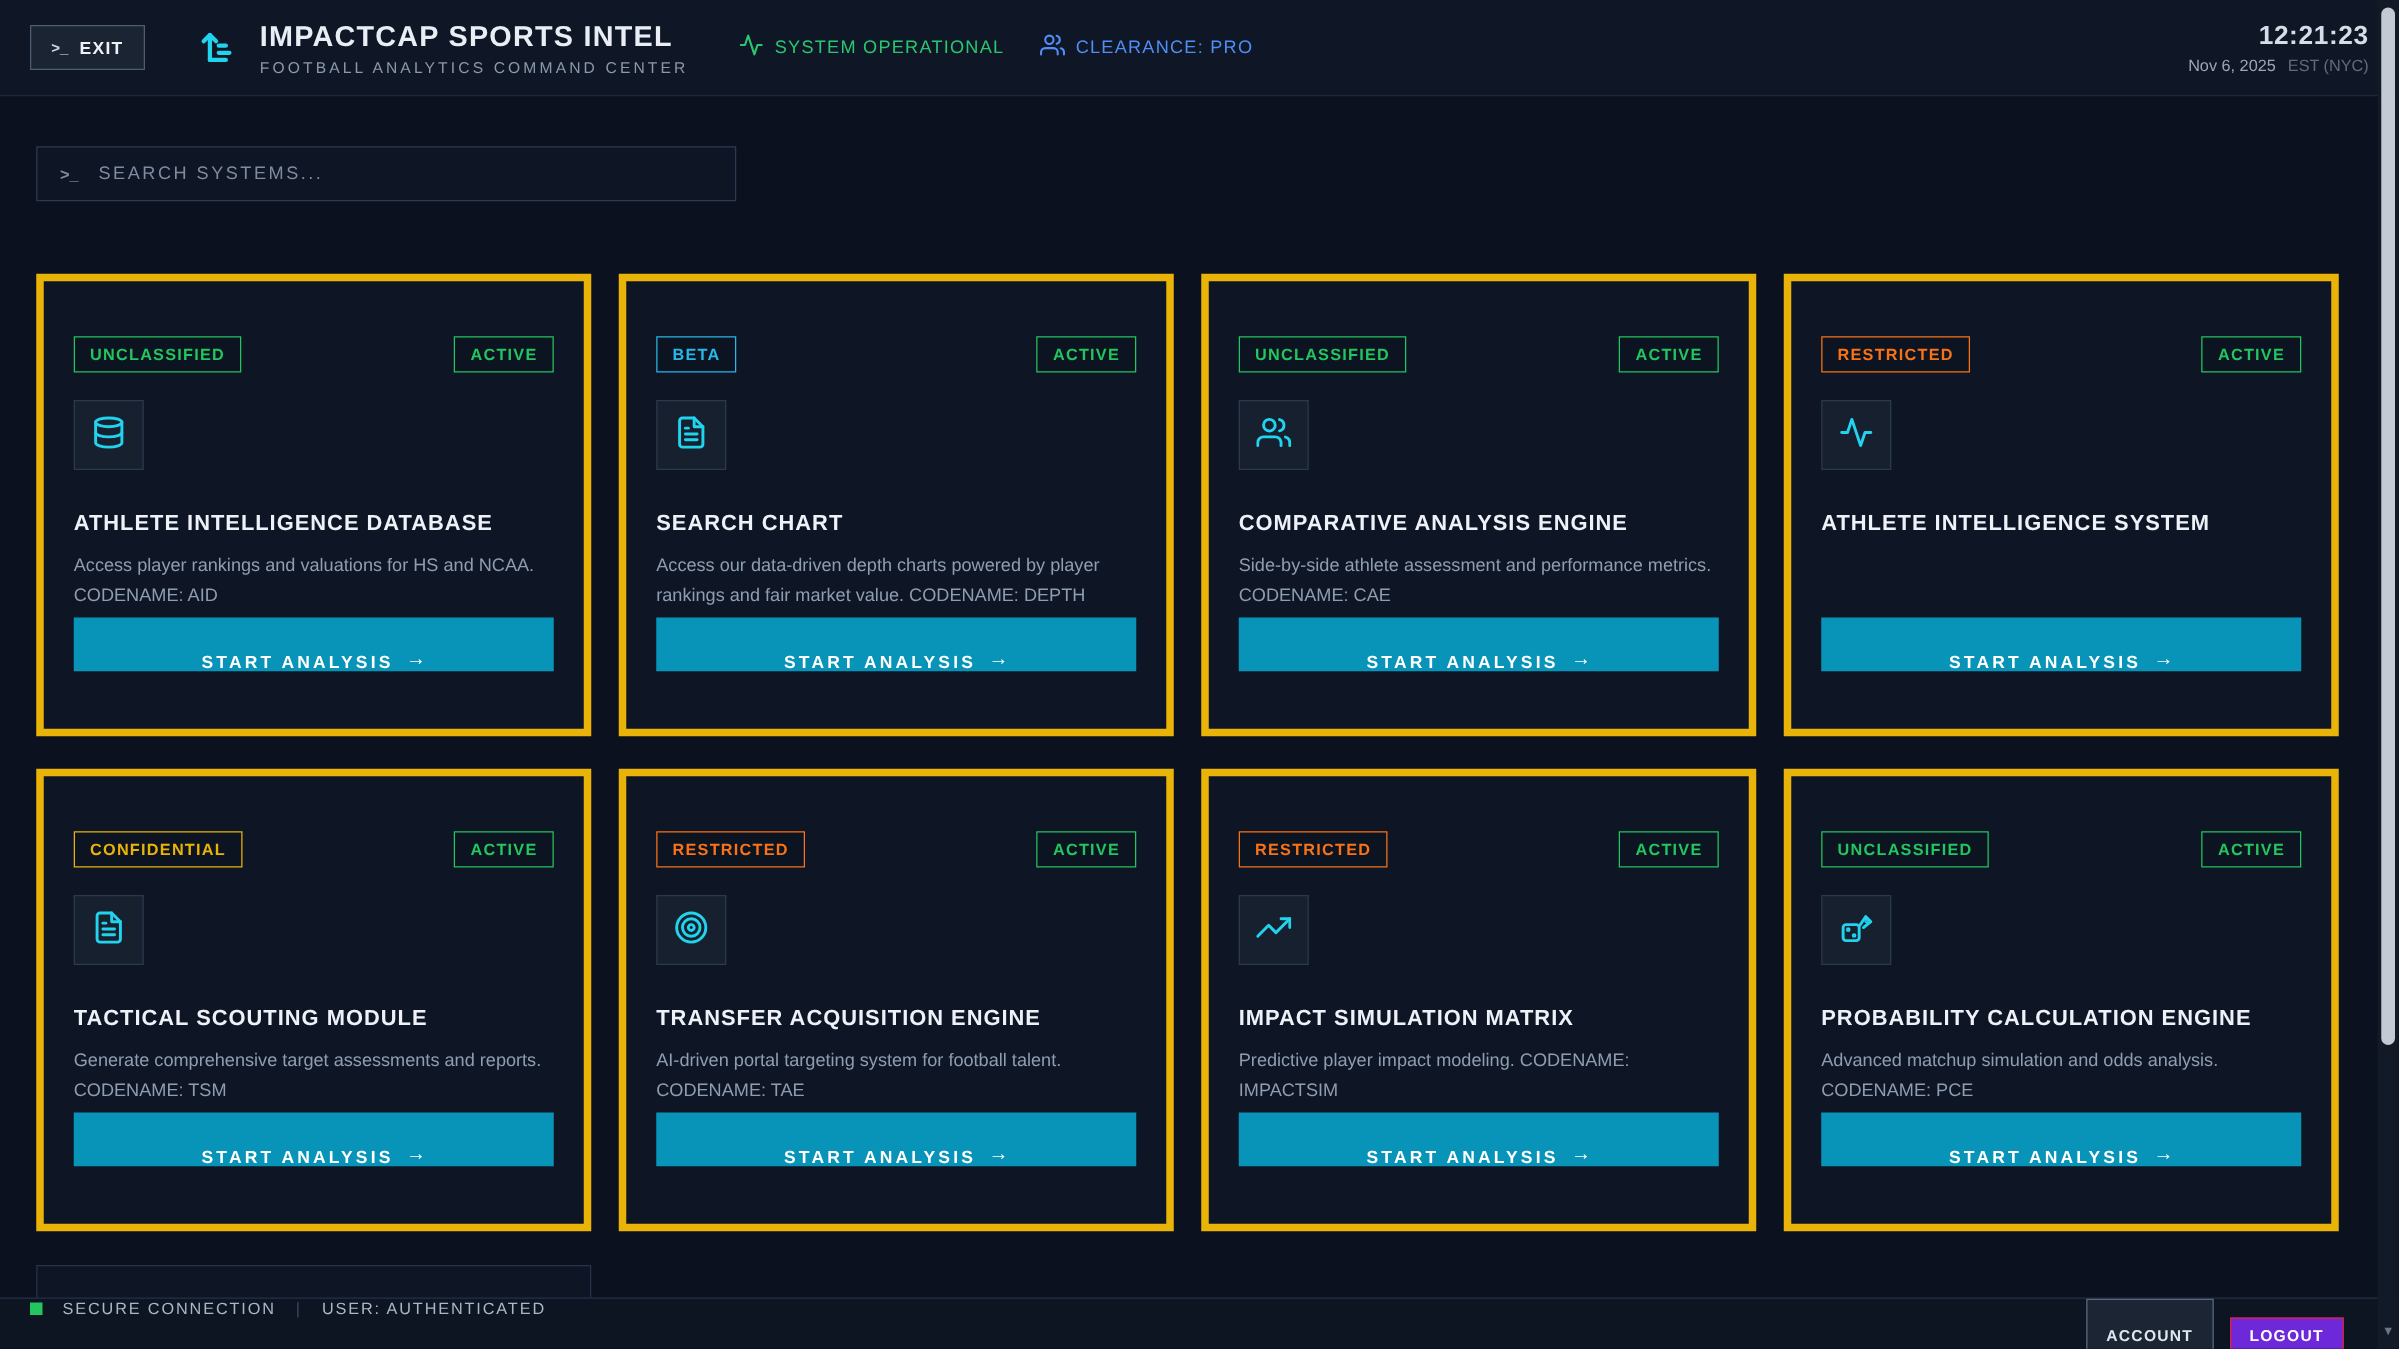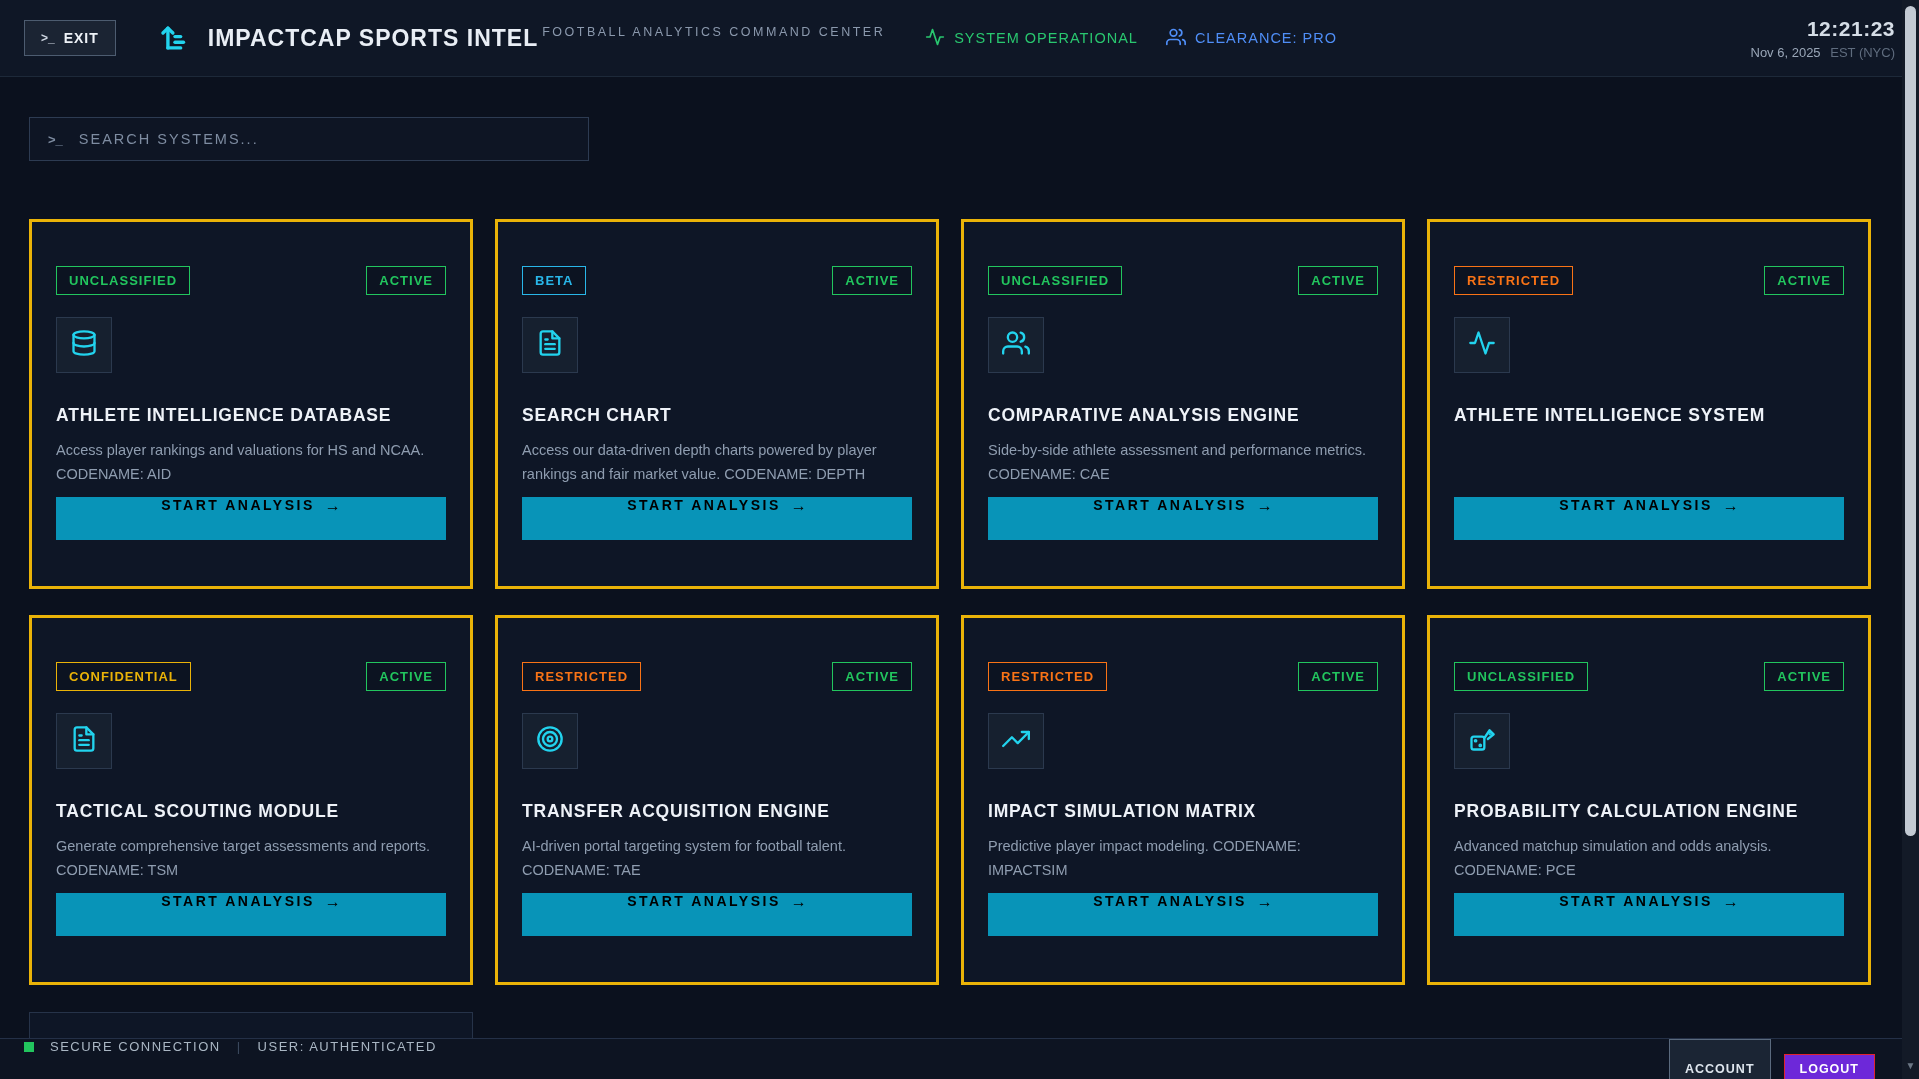--- a/index.html
+++ b/index.html
@@ -19,21 +19,21 @@
     padding:0 24px;
   }
   .exit-btn {
     display:flex; align-items:center; gap:9px;
     background:#1b2433; border:1px solid #4d5c70;
     color:#eef2f7; font-weight:bold; font-size:14px; letter-spacing:1px;
     padding:9px 16px; cursor:pointer;
   }
   .exit-btn .prompt { color:#cfd7e2; font-size:12px; font-weight:bold; letter-spacing:0; }
   .logo { margin-left:42px; margin-right:16px; display:flex; align-items:center; }
-  .title-block { display:flex; flex-direction:row; gap:4px; }
+  .title-block { display:flex; flex-direction:column; gap:4px; }
   .app-title { font-size:23px; font-weight:bold; letter-spacing:1px; color:#e9eef5; }
   .app-subtitle { font-size:12.5px; letter-spacing:2.5px; color:#8b99ad; }
   .status-group { display:flex; align-items:center; gap:28px; margin-left:40px; }
   .status-item { display:flex; align-items:center; gap:9px; font-size:14.5px; letter-spacing:1px; }
   .status-operational { color:#29c76f; }
   .status-clearance { color:#4f8ef7; }
   .header-right { margin-left:auto; text-align:right; }
   .clock-time { font-size:21px; font-weight:bold; color:#d5dde6; letter-spacing:0.5px; }
   .clock-date-row { margin-top:4px; font-size:13px; }
   .clock-date { color:#9aa7b8; }
@@ -57,21 +57,21 @@
   
   .grid {
     margin:58px 0 0 29px;
     display:grid;
     grid-template-columns:repeat(4,444px);
     gap:26px 22px;
   }
   .card {
     width:444px; height:370px;
     background:#0e1626;
-    border:3px solid #eab308;
+    border:6px solid #eab308;
     padding:44px 24px 46px 24px;
     display:flex; flex-direction:column;
   }
   .badge-row { display:flex; justify-content:space-between; align-items:flex-start; margin-bottom:22px; }
   .badge {
     display:inline-block; border:1px solid; padding:6px 12px;
     font-size:13px; font-weight:bold; letter-spacing:1px;
     background:rgba(0,0,0,0.12);
   }
   .badge-green  { color:#22c55e; border-color:#22c55e; }
@@ -84,23 +84,23 @@
     display:flex; align-items:center; justify-content:center;
     margin-bottom:32px;
   }
   .icon-box svg { width:28px; height:28px; stroke:#22d3ee; fill:none; stroke-width:2; stroke-linecap:round; stroke-linejoin:round; }
   .card-title { font-size:17.5px; font-weight:bold; letter-spacing:0.8px; color:#eef2f8; margin-bottom:13px; }
   .card-desc { font-size:14.5px; line-height:1.65; color:#8f9db0; }
   .card-cta {
     margin-top:auto;
     width:100%; height:43px;
     background:#0894b8; border:none; cursor:pointer;
-    color:#000000; font-size:14px; font-weight:bold; letter-spacing:2.5px;
+    color:#ffffff; font-size:14px; font-weight:bold; letter-spacing:2.5px;
     font-family:"Liberation Sans", sans-serif;
-    display:flex; align-items:flex-start; justify-content:center; gap:10px;
+    display:flex; align-items:flex-end; justify-content:center; gap:10px;
   }
   .card-cta .arrow { font-size:16px; font-weight:normal; letter-spacing:0; }
   .partial-card {
     margin:27px 0 0 29px;
     width:444px; height:60px;
     background:#0e1626; border:1px solid #263349;
   }
   
   .footer {
     position:absolute; left:0; bottom:0;

